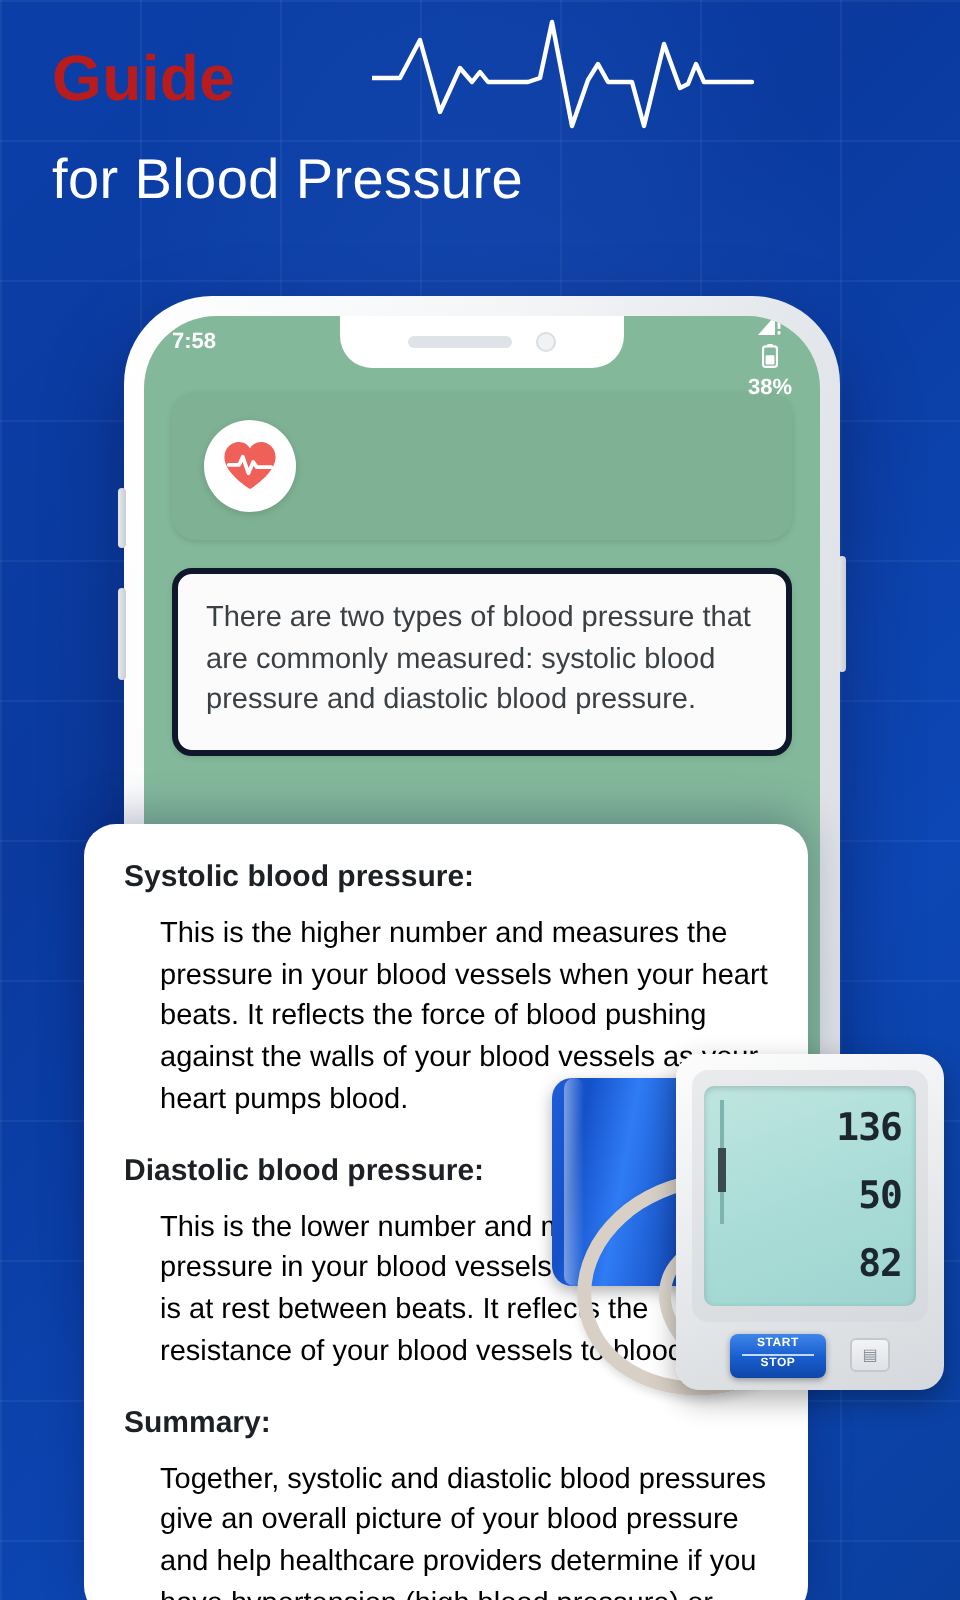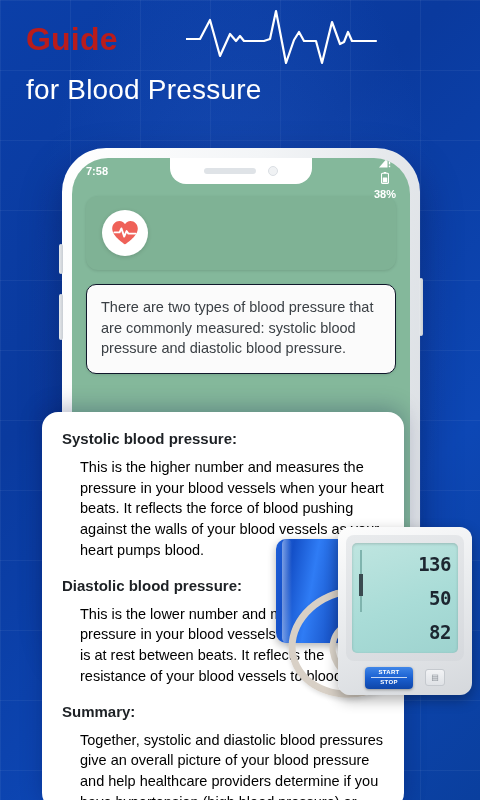--- a/index.html
+++ b/index.html
@@ -91,21 +91,21 @@
     width:46px; height:46px; border-radius:50%;
     background:#ffffff; flex:0 0 46px;
     display:flex; align-items:center; justify-content:center;
     box-shadow:0 1px 4px rgba(0,0,0,.15);
   }
   .type-card-title{ font-size:15px; font-weight:bold; color:#1f2328; }
 
   .desc-card{
     margin-top:14px;
     background:#fbfbfb;
-    border:1px solid #0f172a;
+    border:3px solid #0f172a;
     border-radius:10px;
     padding:12px 14px 14px;
     box-shadow:0 1px 3px rgba(0,0,0,.10);
   }
   .desc-card p{ font-size:14.5px; line-height:1.42; color:#3b4045; }
 
   
   .sheet{
     position:absolute; left:42px; top:412px;
     width:362px; height:397px;

